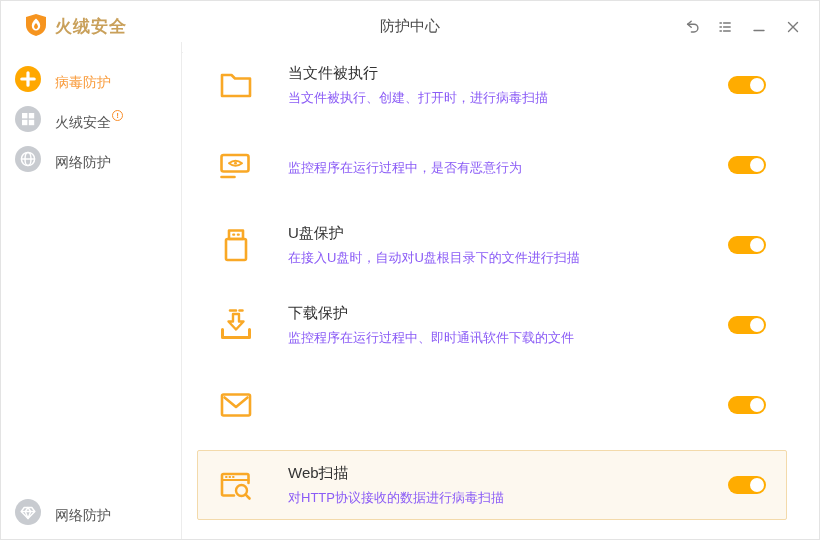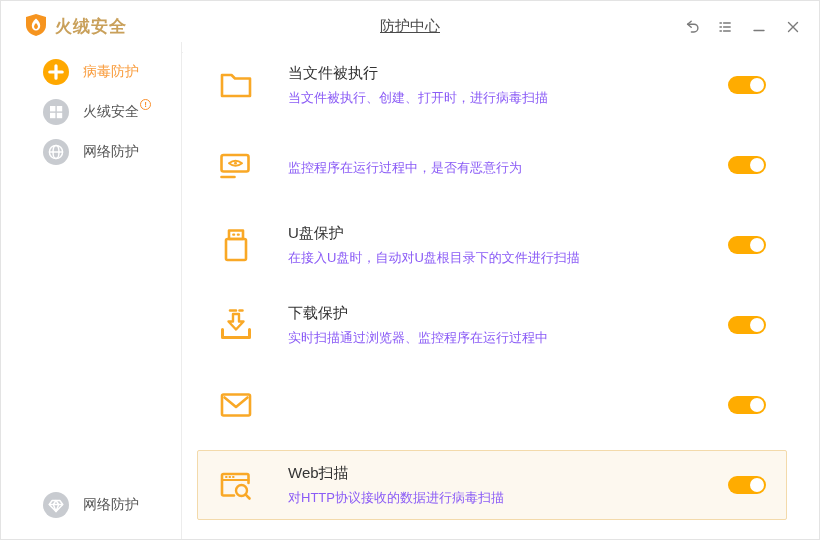--- a/index.html
+++ b/index.html
@@ -11,33 +11,33 @@
   }
   
   .titlebar {
     height:52px; display:flex; align-items:center; position:relative;
     border-bottom:1px solid #efefef; background:#fff;
   }
   .logo { display:flex; align-items:center; gap:8px; padding-left:24px; }
   .logo-name { font-size:17px; font-weight:bold; color:#C9A05A; letter-spacing:1px; }
   .win-title {
     position:absolute; left:0; right:0; text-align:center;
-    font-size:15px; color:#4a4a4a; pointer-events:none;text-decoration:underline;
+    font-size:15px; color:#4a4a4a; pointer-events:none;
   }
   .win-controls { margin-left:auto; display:flex; align-items:center; gap:6px; padding-right:12px; z-index:2; }
   .wc-btn { width:28px; height:26px; display:flex; align-items:center; justify-content:center; cursor:pointer; }
   .wc-btn svg { stroke:#7a7a7a; fill:none; stroke-width:1.4; stroke-linecap:round; stroke-linejoin:round; }
   
   .sidebar {
     position:absolute; top:41px; left:0; bottom:0; width:181px;
     background:#fff; border-right:1px solid #ececec;
   }
   .side-item {
-    display:flex; align-items:center; gap:14px;
-    height:40px; padding-left:30px; cursor:pointer;margin-left:12px;
+    display:flex; align-items:flex-end; gap:14px;
+    height:40px; padding-left:14px; cursor:pointer;
   }
   .side-item:first-child { margin-top:10px; }
   .side-label { font-size:14px; color:#555; }
   .side-item.active .side-label { color:#F99C3D; }
   .side-item.bottom { position:absolute; bottom:14px; left:0; right:0; }
   .circle-ic { width:26px; height:26px; border-radius:50%; background:#C8CBD0; flex:none;
                display:flex; align-items:center; justify-content:center; }
   .circle-ic.orange { background:#FFA800; }
   .badge-sup {
     display:inline-block; width:11px; height:11px; line-height:10px;
@@ -209,21 +209,21 @@
   <div class="feature-row">
     <span class="feat-icon">
       <svg width="36" height="36" viewBox="0 0 36 36" stroke-width="2.6">
         <path d="M12 3.5 h6 M21.5 3.5 h3"></path>
         <path d="M15 7 h6 v7.5 h4.5 L18 22.5 10.5 14.5 H15 Z" stroke-width="2.4"></path>
         <path d="M4.5 22.5 v8 h27 v-8" stroke-width="3"></path>
       </svg>
     </span>
     <div class="feat-text">
       <div class="feat-title">下载保护</div>
-      <div class="feat-desc">实时扫描通过浏览器、监控程序在运行过程中</div>
+      <div class="feat-desc">监控程序在运行过程中、即时通讯软件下载的文件</div>
     </div>
     <div class="toggle">
         <span class="knob"></span>
       </div>
   </div>
 
   <div class="feature-row">
     <span class="feat-icon">
       <svg width="36" height="36" viewBox="0 0 36 36" stroke-width="3">
         <rect x="4" y="7.5" width="28" height="21" rx="1.5"></rect>

